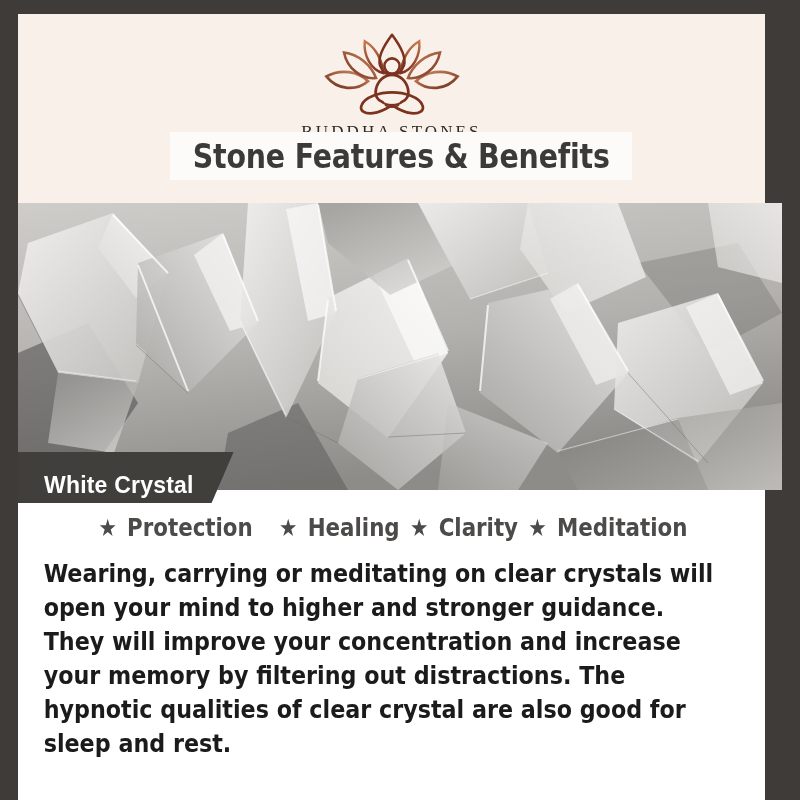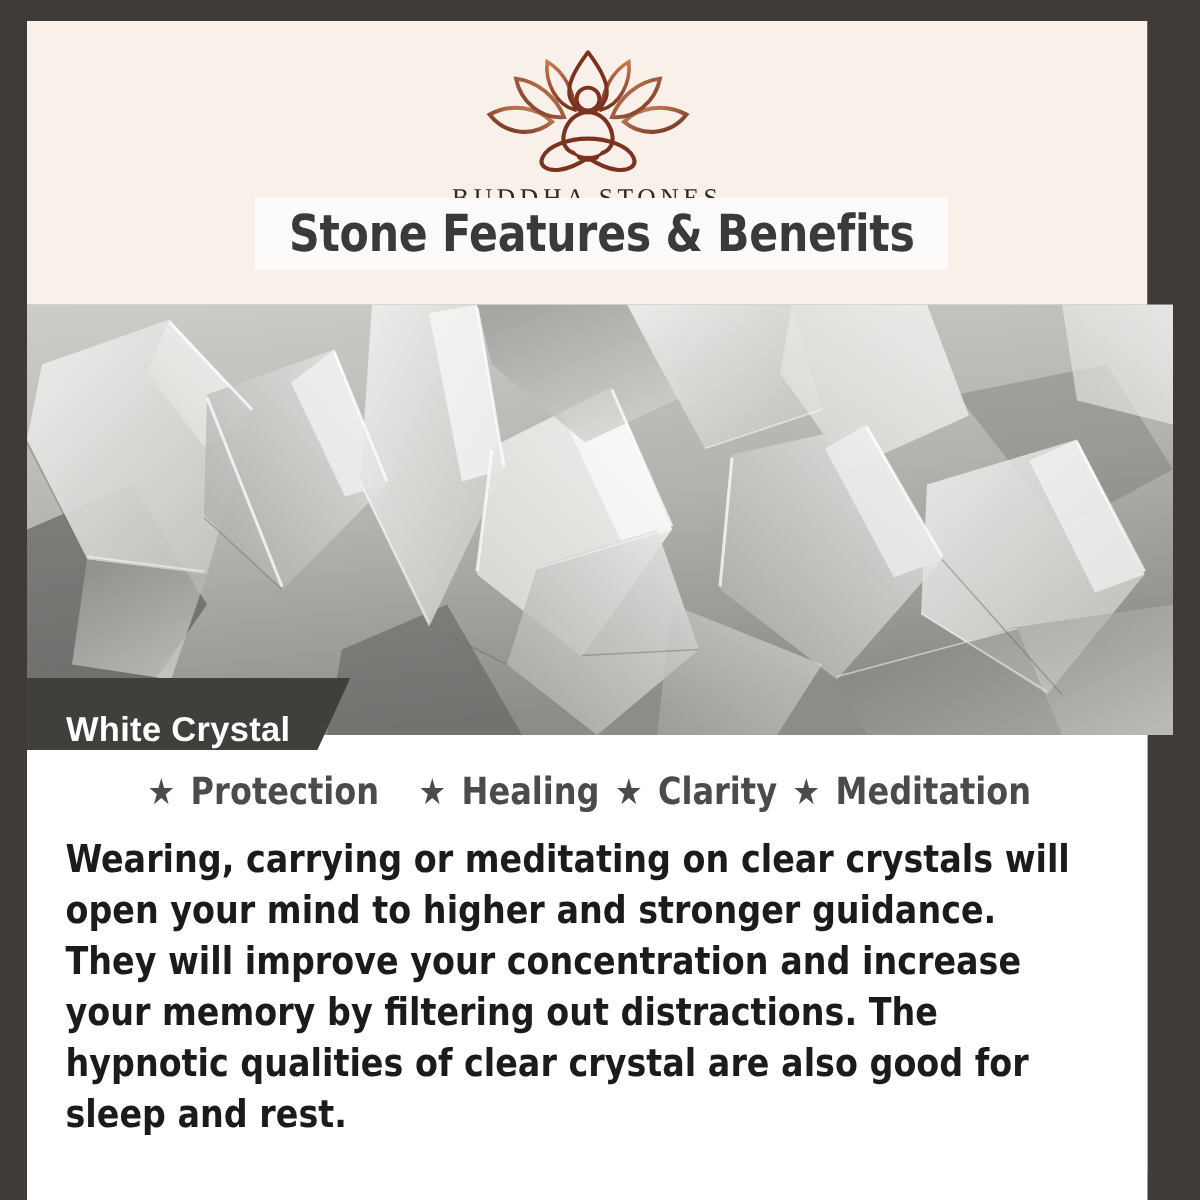--- a/index.html
+++ b/index.html
@@ -156,26 +156,26 @@
     inset: 0;
     width: 100%;
     height: 100%;
   }
 
   
   .stone-label {
     position: absolute;
     left: 18px;
     top: 452px;
-    height: 48px;
-    padding: 0 40px 0 26px;
+    height: 35px;
+    padding: 16px 40px 0 26px;
     background: #413f3c;
     z-index: 7;
     display: flex;
-    align-items: flex-end;
+    align-items: center;
     clip-path: polygon(0 0, 100% 0, calc(100% - 22px) 100%, 0 100%);
   }
 
   .stone-label-text {
     font-family: "Liberation Sans", sans-serif;
     font-weight: bold;
     font-size: 23px;
     color: #ffffff;
     letter-spacing: 0.2px;
     white-space: nowrap;

